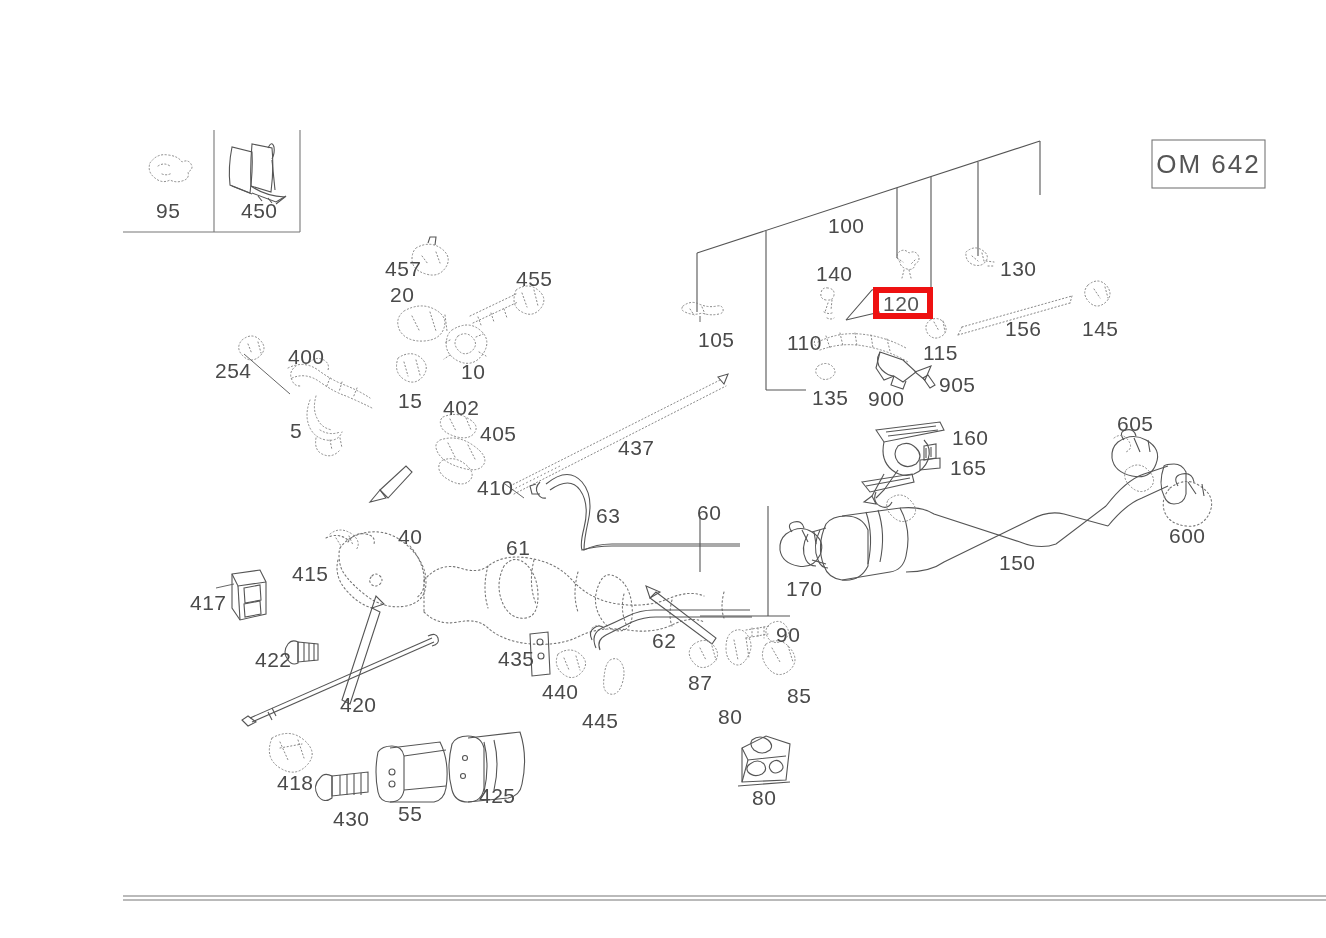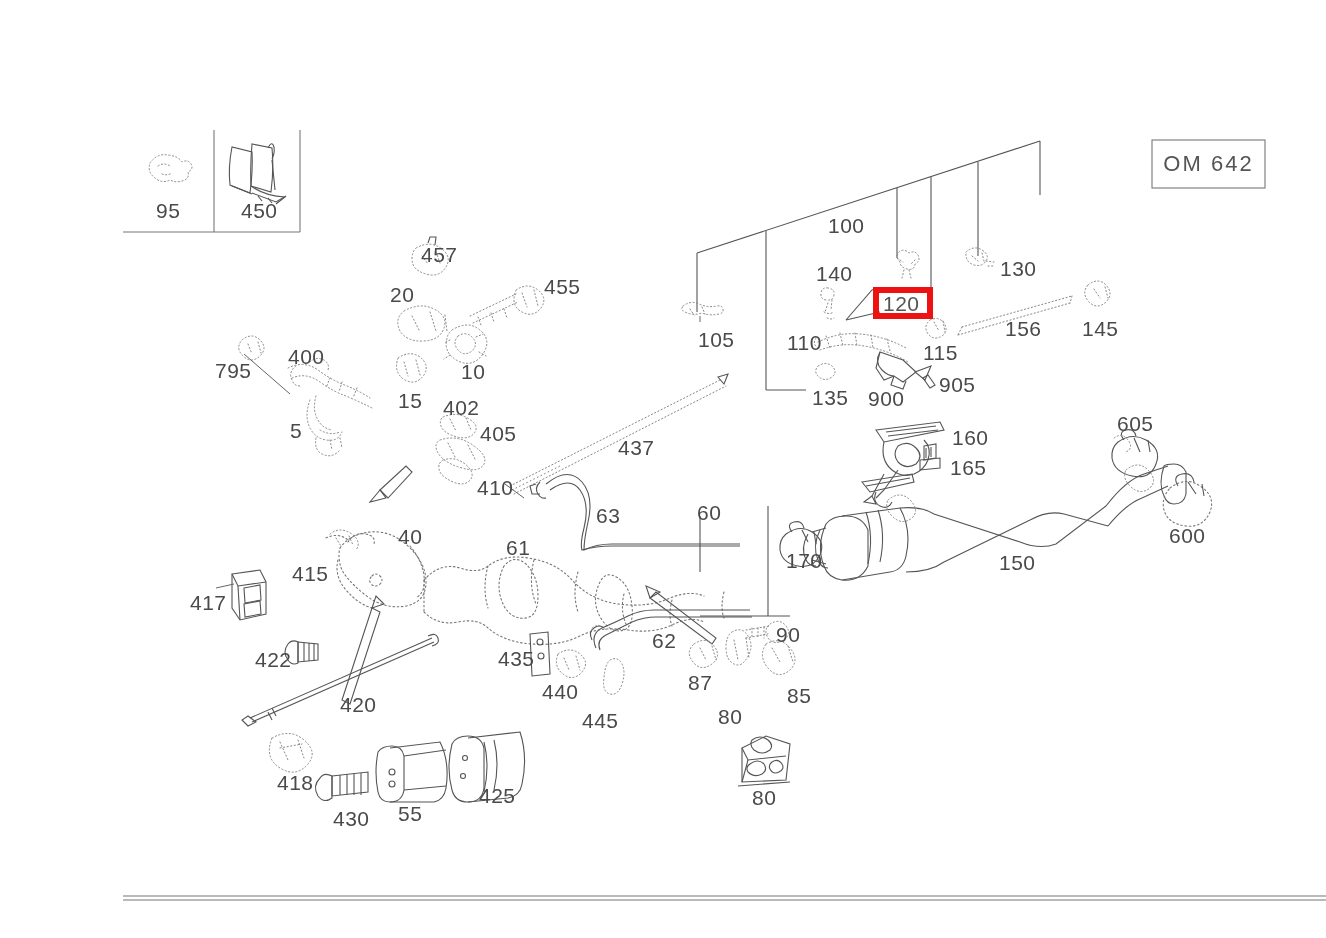--- a/index.html
+++ b/index.html
@@ -13,21 +13,21 @@
   .lbl{position:absolute;font-family:"Liberation Sans", sans-serif;
        font-size:21px;line-height:21px;color:#4a4a4a;white-space:nowrap;
        letter-spacing:0.5px;font-weight:400;}
 
   
   #hl{position:absolute;border:6px solid #ee1111;background:transparent;
       box-sizing:border-box;}
   #hlnum{position:absolute;font-size:21px;color:#555;}
   .ombox{position:absolute;box-sizing:border-box;border:1px solid #555;
          display:flex;align-items:center;justify-content:center;}
-  .omtext{font-size:22px;color:#555;letter-spacing:2px;}
+  .omtext{font-size:26px;color:#555;letter-spacing:2px;}
 </style>
 </head>
 <body>
 
 <div id="stage">
 
   <svg id="svgroot" viewBox="0 0 1326 938">
     <defs>
       <style>
         .s{fill:none;stroke:#555;stroke-width:1.1;}
@@ -424,24 +424,24 @@
     <span class="omtext">OM 642</span>
   </div>
 
   <div class="lbl" style="left:156px;top:200px;">95</div>
   <div class="lbl" style="left:241px;top:200px;">450</div>
 
   <div id="hl" style="left: 873px; top: 287px; width: 60px; height: 32px; border-color: rgb(238, 17, 17);"></div>
   <div id="hlnum" class="lbl" style="left: 883px; top: 293px;">120</div>
 
   <div id="callouts">
-      <div class="lbl" style="left: 385px; top: 244px; margin-left: 36px;">457</div>
-      <div class="lbl" style="left: 516px; top: 276px; margin-left: 28px;">455</div>
+      <div class="lbl" style="left: 385px; top: 258px;">457</div>
+      <div class="lbl" style="left: 516px; top: 268px;">455</div>
       <div class="lbl" style="left: 390px; top: 284px;">20</div>
-      <div class="lbl" style="left: 215px; top: 360px;">795</div>
+      <div class="lbl" style="left: 215px; top: 360px;">254</div>
       <div class="lbl" style="left: 288px; top: 346px;">400</div>
       <div class="lbl" style="left: 461px; top: 361px;">10</div>
       <div class="lbl" style="left: 398px; top: 390px;">15</div>
       <div class="lbl" style="left: 290px; top: 420px;">5</div>
       <div class="lbl" style="left: 443px; top: 397px;">402</div>
       <div class="lbl" style="left: 480px; top: 423px;">405</div>
       <div class="lbl" style="left: 477px; top: 477px;">410</div>
       <div class="lbl" style="left: 610px; top: 437px; margin-left: 8px;">437</div>
       <div class="lbl" style="left: 596px; top: 505px;">63</div>
       <div class="lbl" style="left: 697px; top: 502px;">60</div>
@@ -457,21 +457,21 @@
       <div class="lbl" style="left: 652px; top: 630px;">62</div>
       <div class="lbl" style="left: 688px; top: 672px;">87</div>
       <div class="lbl" style="left: 718px; top: 706px;">80</div>
       <div class="lbl" style="left: 787px; top: 685px;">85</div>
       <div class="lbl" style="left: 776px; top: 624px;">90</div>
       <div class="lbl" style="left: 752px; top: 787px;">80</div>
       <div class="lbl" style="left: 277px; top: 772px;">418</div>
       <div class="lbl" style="left: 333px; top: 808px;">430</div>
       <div class="lbl" style="left: 398px; top: 803px;">55</div>
       <div class="lbl" style="left: 479px; top: 785px;">425</div>
-      <div class="lbl" style="left: 786px; top: 550px; text-align: center;">170</div>
+      <div class="lbl" style="left: 786px; top: 578px; text-align: center;">170</div>
       <div class="lbl" style="left: 828px; top: 215px;">100</div>
       <div class="lbl" style="left: 698px; top: 329px;">105</div>
       <div class="lbl" style="left: 816px; top: 263px;">140</div>
       <div class="lbl" style="left: 1000px; top: 258px;">130</div>
       <div class="lbl" style="left: 787px; top: 332px;">110</div>
       <div class="lbl" style="left: 923px; top: 342px;">115</div>
       <div class="lbl" style="left: 1005px; top: 318px;">156</div>
       <div class="lbl" style="left: 1082px; top: 318px;">145</div>
       <div class="lbl" style="left: 812px; top: 387px;">135</div>
       <div class="lbl" style="left: 868px; top: 388px;">900</div>

